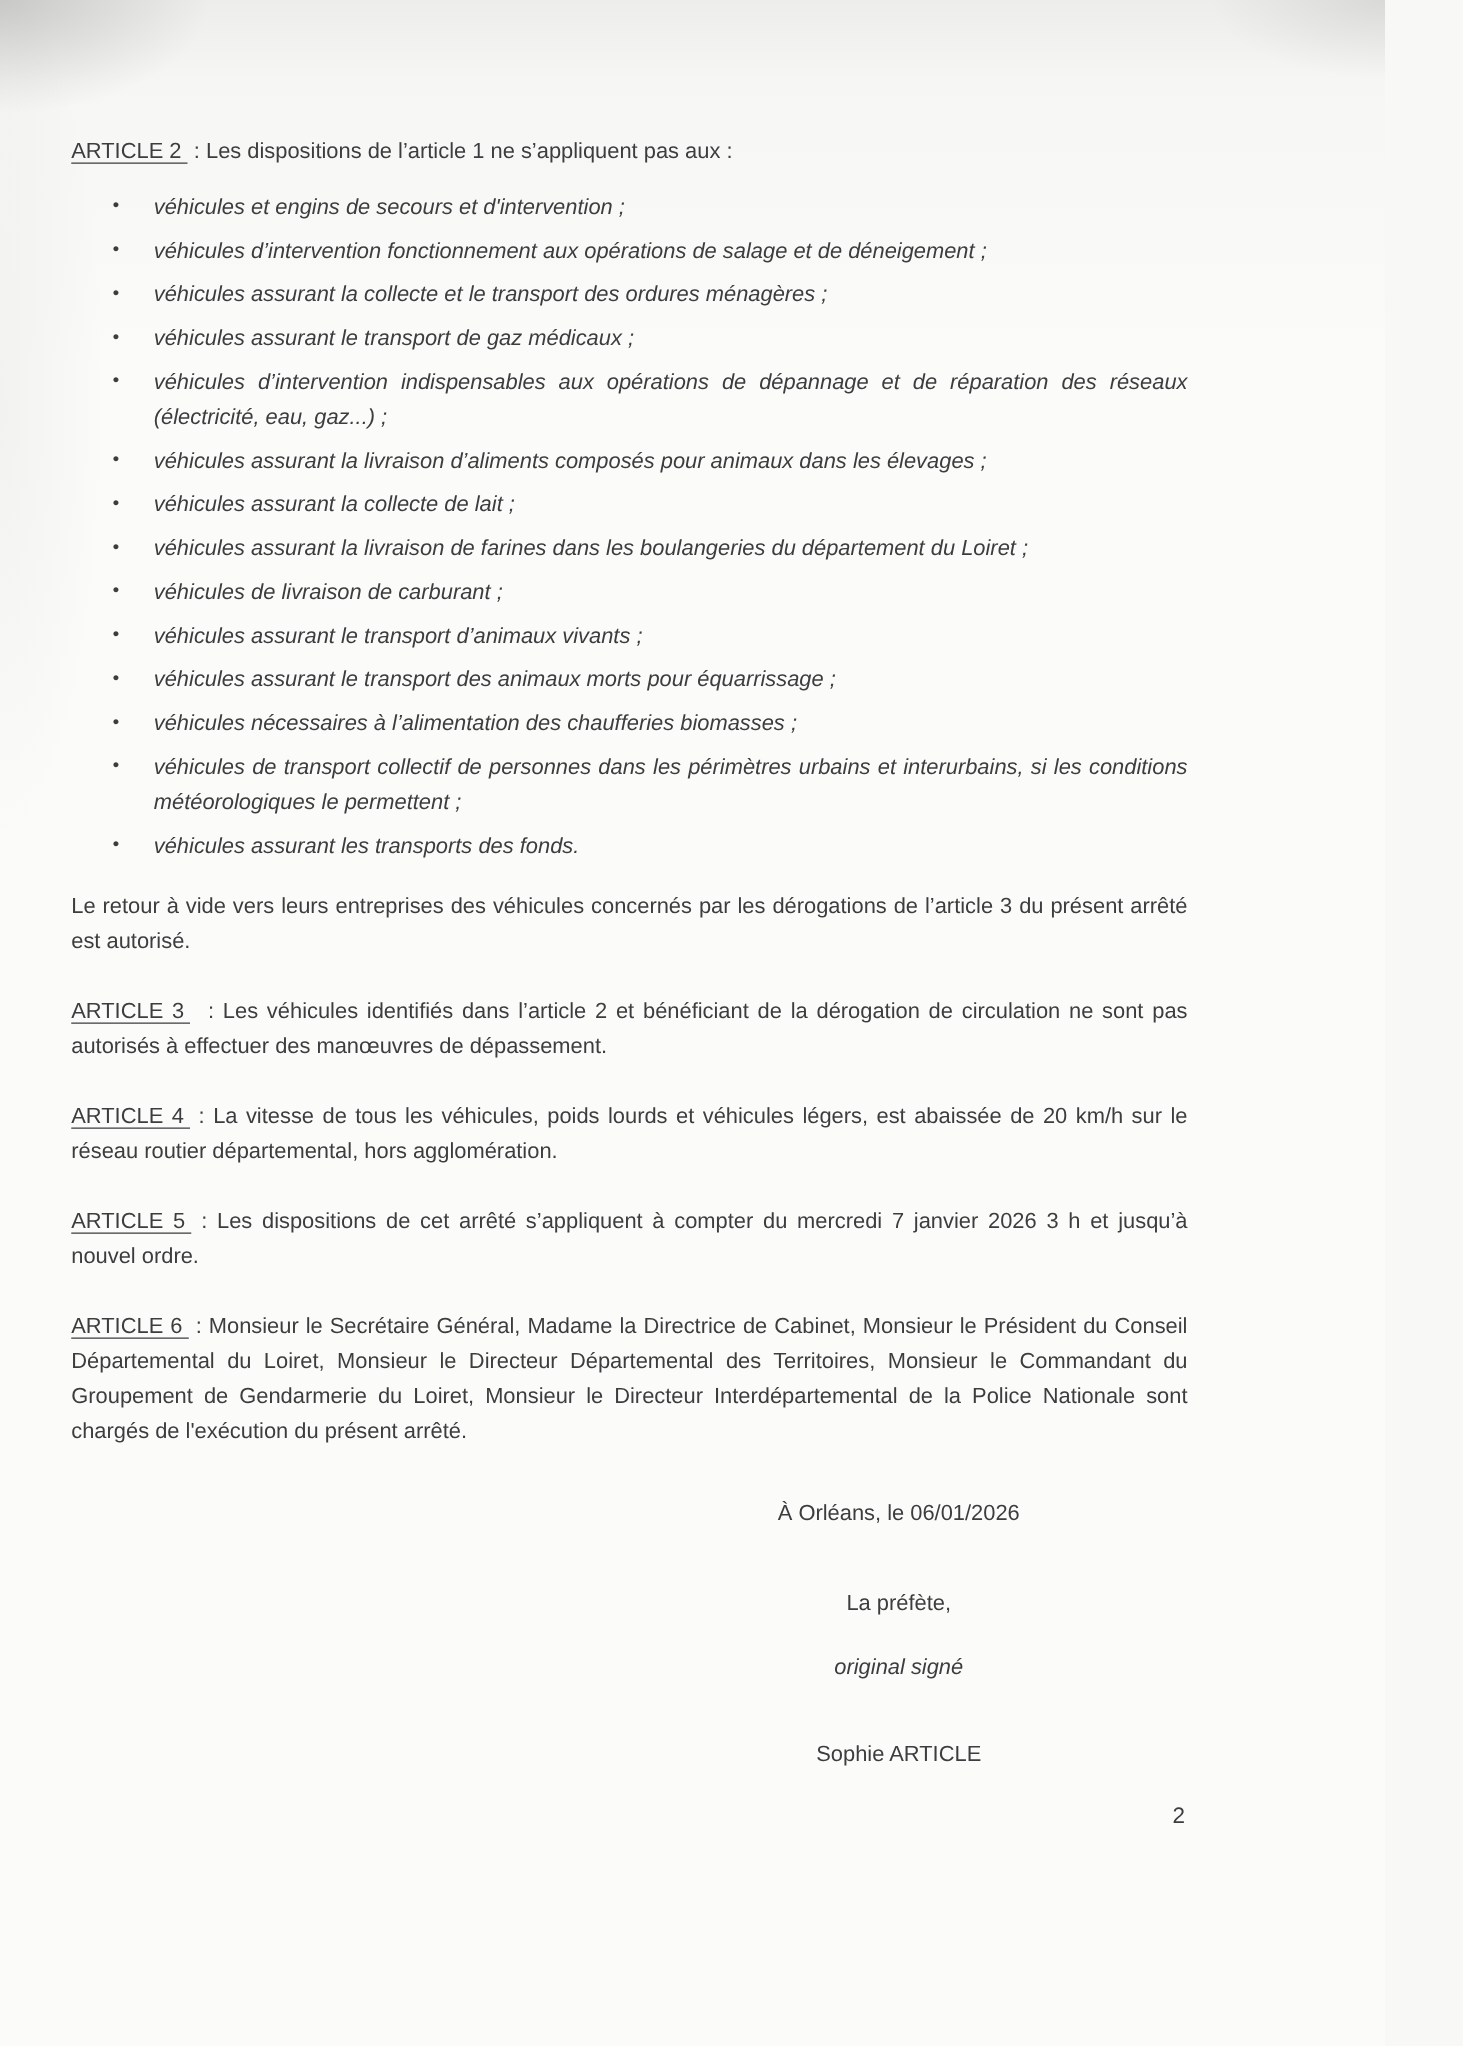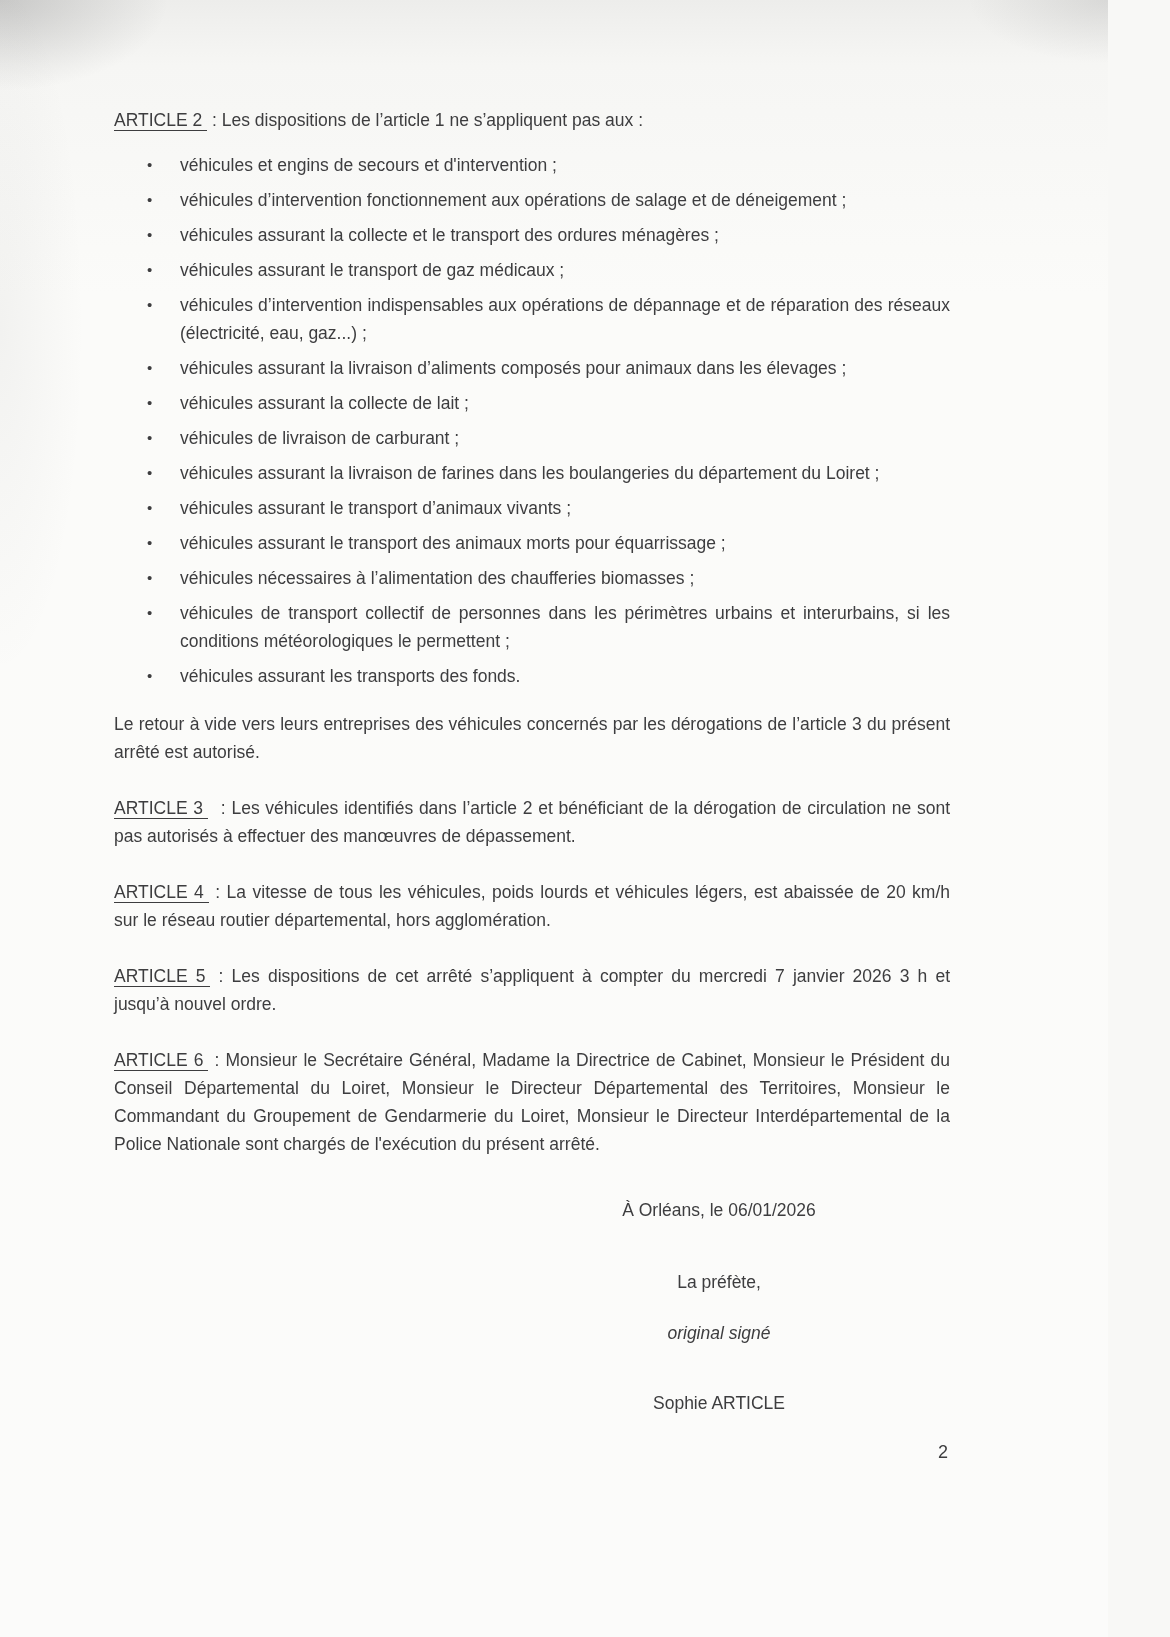--- a/index.html
+++ b/index.html
@@ -12,21 +12,21 @@
     font-family: "Liberation Sans", sans-serif;
     color: #3d3d3f;
     background: #f8f8f6;
     overflow: hidden;
   }
   .page {
     position: relative;
     width: 1108px;
     height: 1637px;
     box-sizing: border-box;
-    padding: 106px 158px 0 114px;
+    padding: 106px 158px 0 57px;
     background:
       radial-gradient(ellipse 240px 130px at 0% 0%, rgba(70,70,72,0.22), rgba(70,70,72,0) 70%),
       radial-gradient(ellipse 200px 90px at 100% 0%, rgba(70,70,72,0.12), rgba(70,70,72,0) 70%),
       radial-gradient(ellipse 120px 500px at 0% 20%, rgba(70,70,72,0.05), rgba(70,70,72,0) 70%),
       linear-gradient(180deg, #ededeb 0%, #f6f6f4 4%, #fbfbf9 18%, #fbfbfa 100%);
     font-size: 17.5px;
     line-height: 28px;
   }
   p {
     margin: 0;
@@ -41,20 +41,21 @@
     padding-right: 5px;
     white-space: nowrap;
   }
   .wide-gap {
     margin-left: 7px;
   }
   ul.bullets {
     list-style: none;
     margin: 17px 0 20px 0;
     padding: 0 0 0 66px;
+    font-style: italic;
   }
   ul.bullets li {
     position: relative;
     margin: 0 0 7px 0;
     text-align: justify;
   }
   ul.bullets li::before {
     content: "\2022";
     position: absolute;
     left: -33px;
@@ -91,22 +92,22 @@
   </p>
 
   <ul class="bullets">
     <li>véhicules et engins de secours et d'intervention ;</li>
     <li>véhicules d’intervention fonctionnement aux opérations de salage et de déneigement ;</li>
     <li>véhicules assurant la collecte et le transport des ordures ménagères ;</li>
     <li>véhicules assurant le transport de gaz médicaux ;</li>
     <li>véhicules d’intervention indispensables aux opérations de dépannage et de réparation des réseaux (électricité, eau, gaz...) ;</li>
     <li>véhicules assurant la livraison d’aliments composés pour animaux dans les élevages ;</li>
     <li>véhicules assurant la collecte de lait ;</li>
+    <li>véhicules assurant la livraison de farines dans les boulangeries du département du Loiret ;</li>
     <li>véhicules de livraison de carburant ;</li>
-    <li>véhicules assurant la livraison de farines dans les boulangeries du département du Loiret ;</li>
     <li>véhicules assurant le transport d’animaux vivants ;</li>
     <li>véhicules assurant le transport des animaux morts pour équarrissage ;</li>
     <li>véhicules nécessaires à l’alimentation des chaufferies biomasses ;</li>
     <li>véhicules de transport collectif de personnes dans les périmètres urbains et interurbains, si les conditions météorologiques le permettent ;</li>
     <li>véhicules assurant les transports des fonds.</li>
   </ul>
 
   <p class="closing">Le retour à vide vers leurs entreprises des véhicules concernés par les dérogations de l’article 3 du présent arrêté est autorisé.</p>
 
   <p class="article">

